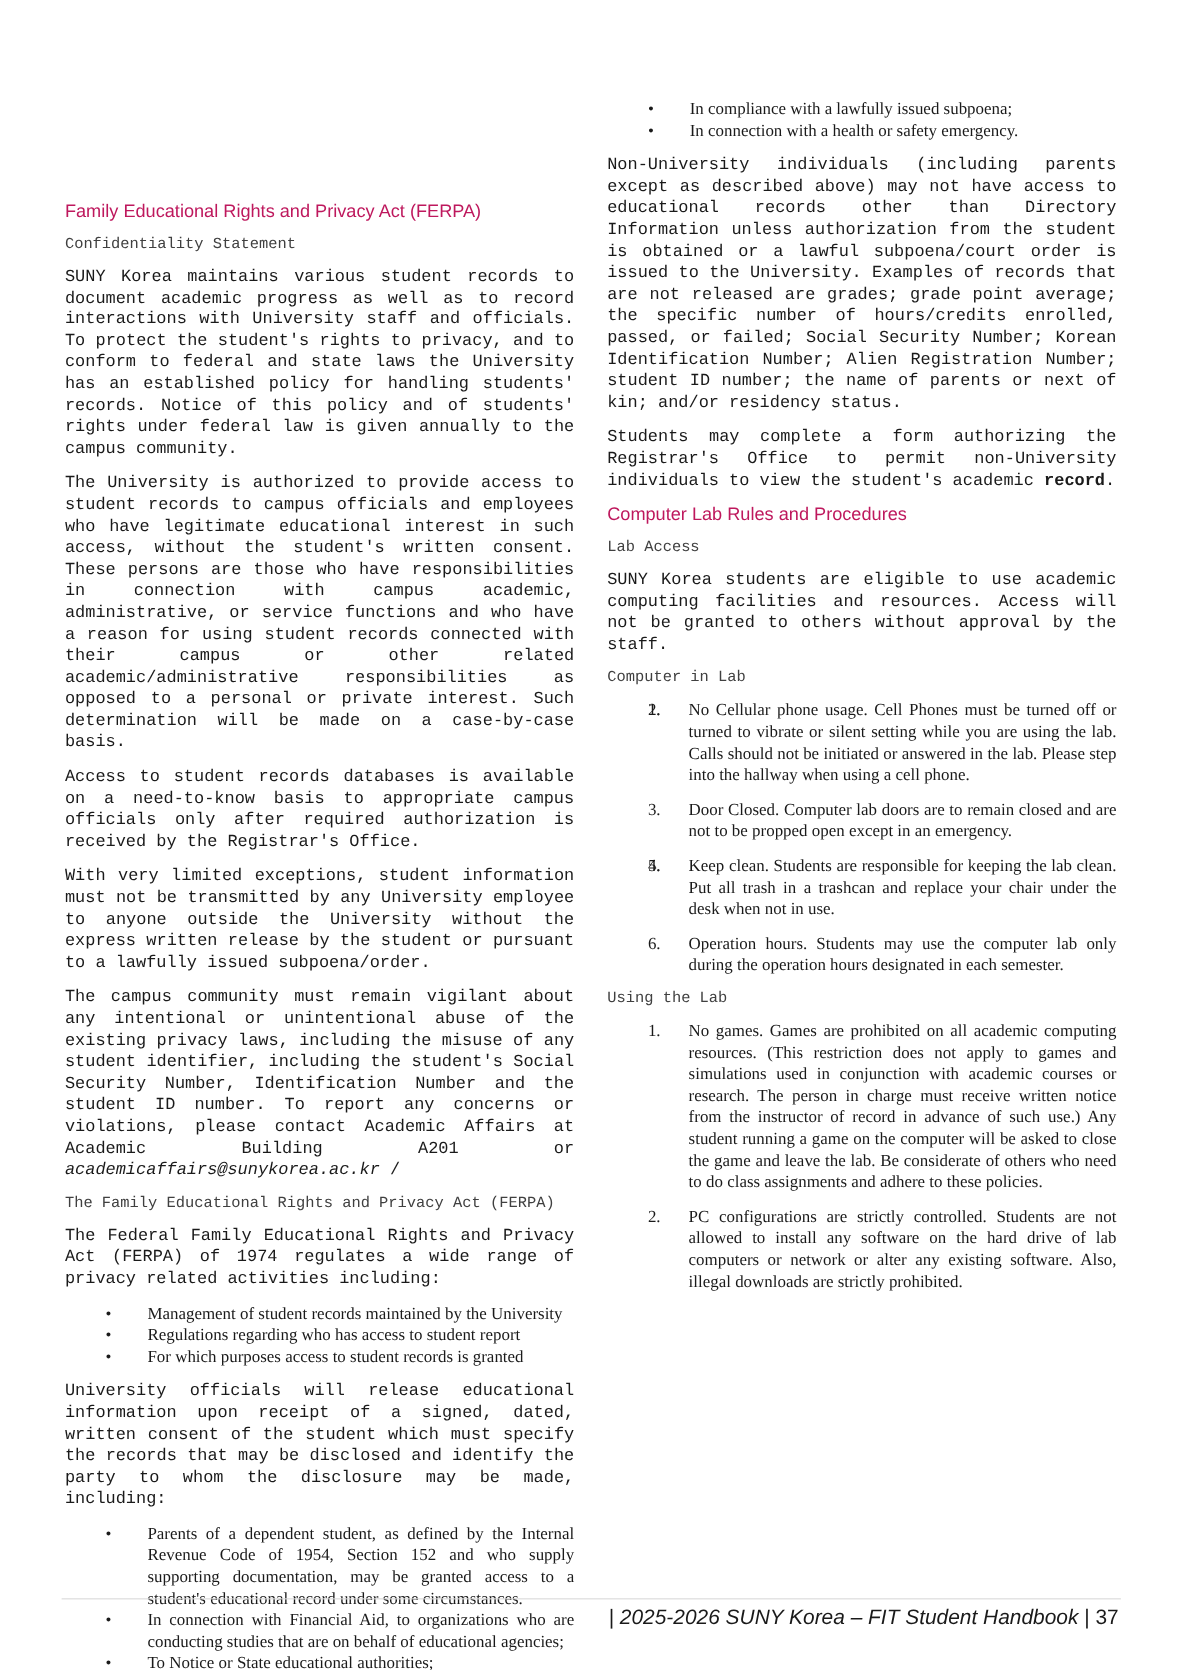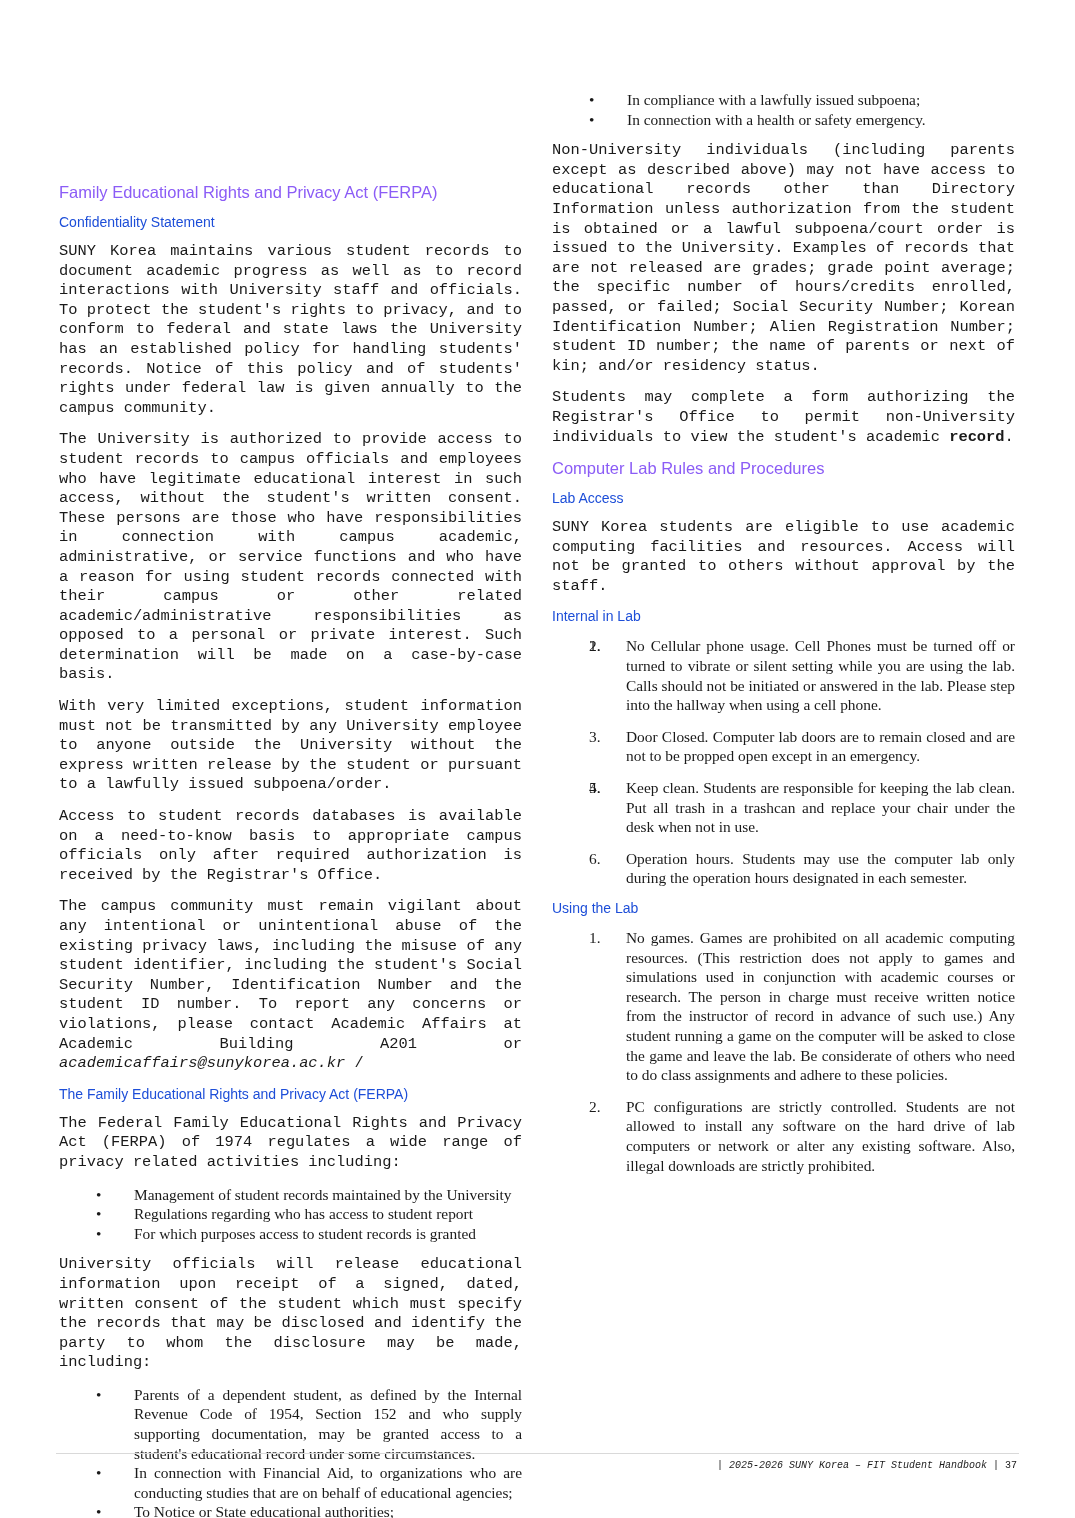--- a/index.html
+++ b/index.html
@@ -3,47 +3,47 @@
 <meta charset="utf-8">
 <style>
   html, body { margin: 0; padding: 0; background: #ffffff; }
   body { width: 1075px; height: 1518px; position: relative; overflow: hidden;
          font-family: "DejaVu Serif", "Liberation Serif", serif; color: #1a1a1a; }
   .col { position: absolute; top: 0; }
   .col-left { left: 59px; width: 463px; }
   .col-right { left: 552px; width: 463px; }
   .body-text { font-family: Liberation Mono, monospace; font-size: 15.4px; line-height: 19.6px;
                text-align: justify; margin: 0 0 12px 0; }
-  .h1 { font-family: "Liberation Sans", sans-serif; font-size: 16.5px; color: #8b5cf6; margin: 0 0 12px 0; }
-  .h2 { font-family: Liberation Sans, sans-serif; font-size: 14px; color: #1d4ed8; margin: 0 0 12px 0; }
+  .h1 { font-family: "Liberation Sans", sans-serif; font-size: 16.5px; color: #be185d; margin: 0 0 12px 0; }
+  .h2 { font-family: Liberation Mono, monospace; font-size: 14px; color: #404040; margin: 0 0 12px 0; }
   ul.bul { list-style: none; margin: 0 0 12px 0; padding: 0; }
   ul.bul li { position: relative; padding-left: 75px; font-family: "Liberation Serif", serif;
               font-size: 15.4px; line-height: 19.6px; text-align: justify; }
   ul.bul li .bullet { position: absolute; left: 37px; top: 0; }
   ol.num { list-style: none; margin: 0 0 12px 0; padding: 0; }
   ol.num li { position: relative; padding-left: 74px; font-family: "Liberation Serif", serif;
               font-size: 15.4px; line-height: 19.6px; text-align: justify; margin-bottom: 12px; }
   ol.num li .num-label { position: absolute; left: 37px; top: 0; }
   .footer-rule { position: absolute; left: 56px; width: 963px; top: 1453px; border-top: 1px solid #d9d9d9; }
-  .footer { position: absolute; right: 58px; top: 1460px; font-family: Liberation Mono, monospace;
-            font-size: 10px; color: #1a1a1a; }
+  .footer { position: absolute; right: 58px; top: 1460px; font-family: Liberation Sans, sans-serif;
+            font-size: 19px; color: #1a1a1a; }
   .footer .it { font-style: italic; }
   b { font-weight: bold; }
   .em { font-style: italic; }
 </style>
 </head>
 <body>
 
 <div class="col col-left" style="top:183px;">
   <div class="h1">Family Educational Rights and Privacy Act (FERPA)</div>
   <div class="h2">Confidentiality Statement</div>
   <p class="body-text">SUNY Korea maintains various student records to document academic progress as well as to record interactions with University staff and officials. To protect the student's rights to privacy, and to conform to federal and state laws the University has an established policy for handling students' records. Notice of this policy and of students' rights under federal law is given annually to the campus community.</p>
   <p class="body-text">The University is authorized to provide access to student records to campus officials and employees who have legitimate educational interest in such access, without the student's written consent. These persons are those who have responsibilities in connection with campus academic, administrative, or service functions and who have a reason for using student records connected with their campus or other related academic/administrative responsibilities as opposed to a personal or private interest. Such determination will be made on a case-by-case basis.</p>
+  <p class="body-text">Access to student records databases is available on a need-to-know basis to appropriate campus officials only after required authorization is received by the Registrar's Office.</p>
   <p class="body-text">With very limited exceptions, student information must not be transmitted by any University employee to anyone outside the University without the express written release by the student or pursuant to a lawfully issued subpoena/order.</p>
-  <p class="body-text">Access to student records databases is available on a need-to-know basis to appropriate campus officials only after required authorization is received by the Registrar's Office.</p>
   <p class="body-text"><span>The campus community must remain vigilant about any intentional or unintentional abuse of the existing privacy laws, including the misuse of any student identifier, including the student's Social Security Number, Identification Number and the student ID number. To report any concerns or violations, please contact Academic Affairs at Academic Building A201 or</span> <span class="em">academicaffairs@sunykorea.ac.kr</span><span> /</span></p>
   <div class="h2">The Family Educational Rights and Privacy Act (FERPA)</div>
   <p class="body-text">The Federal Family Educational Rights and Privacy Act (FERPA) of 1974 regulates a wide range of privacy related activities including:</p>
   <ul class="bul">
     <li><span class="bullet">•</span><span>Management of student records maintained by the University</span></li>
     <li><span class="bullet">•</span><span>Regulations regarding who has access to student report</span></li>
     <li><span class="bullet">•</span><span>For which purposes access to student records is granted</span></li>
   </ul>
   <p class="body-text">University officials will release educational information upon receipt of a signed, dated, written consent of the student which must specify the records that may be disclosed and identify the party to whom the disclosure may be made, including:</p>
   <ul class="bul">
@@ -57,21 +57,21 @@
 <div class="col col-right" style="top:90px;">
   <ul class="bul">
     <li><span class="bullet">•</span><span>In compliance with a lawfully issued subpoena;</span></li>
     <li><span class="bullet">•</span><span>In connection with a health or safety emergency.</span></li>
   </ul>
   <p class="body-text">Non-University individuals (including parents except as described above) may not have access to educational records other than Directory Information unless authorization from the student is obtained or a lawful subpoena/court order is issued to the University. Examples of records that are not released are grades; grade point average; the specific number of hours/credits enrolled, passed, or failed; Social Security Number; Korean Identification Number; Alien Registration Number; student ID number; the name of parents or next of kin; and/or residency status.</p>
   <p class="body-text"><span>Students may complete a form authorizing the Registrar's Office to permit non-University individuals to view the student's academic </span><b>record</b><span>.</span></p>
   <div class="h1">Computer Lab Rules and Procedures</div>
   <div class="h2">Lab Access</div>
   <p class="body-text">SUNY Korea students are eligible to use academic computing facilities and resources. Access will not be granted to others without approval by the staff.</p>
-  <div class="h2">Internal in Lab</div>
+  <div class="h2">Computer in Lab</div>
   <ol class="num">
     <li><span class="num-label">1.</span></li>
     <li><span class="num-label">2.</span><span>No Cellular phone usage. Cell Phones must be turned off or turned to vibrate or silent setting while you are using the lab. Calls should not be initiated or answered in the lab. Please step into the hallway when using a cell phone.</span></li>
     <li><span class="num-label">3.</span><span>Door Closed. Computer lab doors are to remain closed and are not to be propped open except in an emergency.</span></li>
     <li><span class="num-label">4.</span></li>
     <li><span class="num-label">5.</span><span>Keep clean. Students are responsible for keeping the lab clean. Put all trash in a trashcan and replace your chair under the desk when not in use.</span></li>
     <li><span class="num-label">6.</span><span>Operation hours. Students may use the computer lab only during the operation hours designated in each semester.</span></li>
   </ol>
   <div class="h2">Using the Lab</div>
   <ol class="num">

